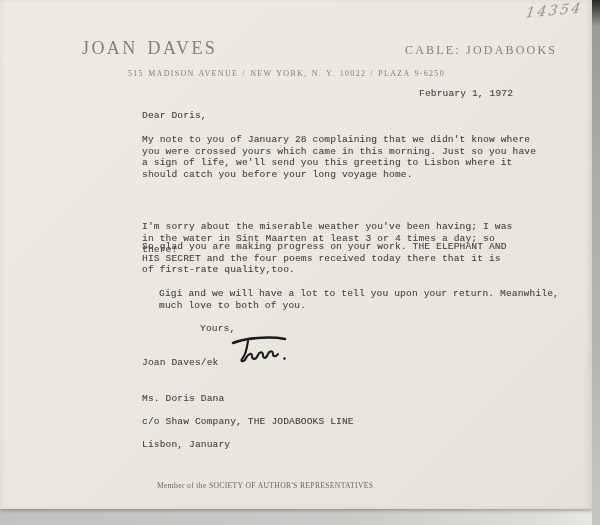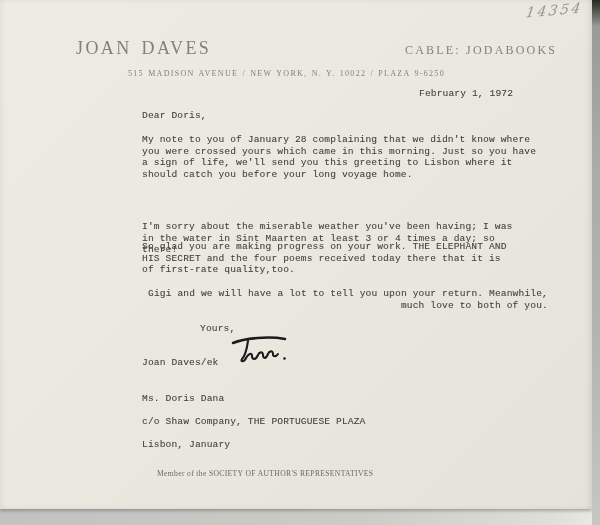--- a/index.html
+++ b/index.html
@@ -18,31 +18,31 @@
   .scanner-strip{
     position:absolute;right:0;top:0;width:8px;height:525px;
     background:linear-gradient(180deg,#232a20 0%,#4d5048 1.8%,#9a9a96 5%,#aaaaa6 30%,#b4b4b0 65%,#c6c6c2 100%);
   }
   .type{
     position:absolute;font-size:9.5px;line-height:11.6px;
     color:var(--ink,#45433e);white-space:pre-line;letter-spacing:0.18px;
     text-shadow:0.3px 0.3px 0 rgba(70,65,60,0.25);
   }
   .serifhead{font-family:"Liberation Serif","DejaVu Serif",serif;position:absolute;color:var(--lh,#85817a);}
-  .lh-name{left:76px;top:38px;font-size:18px;letter-spacing:2.4px;word-spacing:3px;font-weight:400;}
+  .lh-name{left:82px;top:38px;font-size:18px;letter-spacing:2.4px;word-spacing:3px;font-weight:400;}
   .lh-cable{left:405px;top:43px;font-size:12px;letter-spacing:2.2px;}
   .lh-address{left:128px;top:69px;font-size:8px;letter-spacing:1.3px;word-spacing:1px;}
   .pencil{
     position:absolute;left:526px;top:2px;
     font-family:"DejaVu Serif",serif;font-style:italic;
     font-size:14px;letter-spacing:2.5px;color:var(--pencil,#9b958a);
     transform:rotate(-5deg) skewX(-14deg);
   }
   .footerline{
-    position:absolute;left:157px;top:469px;
+    position:absolute;left:157px;top:481px;
     font-family:"Liberation Serif","DejaVu Serif",serif;
     font-size:7.6px;letter-spacing:0.35px;color:#6e6a61;
   }
   .sig{position:absolute;left:231px;top:332px;color:var(--sig,#1c1c1c);}
 </style>
 </head>
 <body>
 
 <div class="paper">
 
@@ -64,38 +64,38 @@
 should catch you before your long voyage home.</div>
 
   <div class="type" style="left:142px;top:194px;margin-top:27px;">I'm sorry about the miserable weather you've been having; I was
 in the water in Sint Maarten at least 3 or 4 times a day; so
 there!</div>
 
   <div class="type" style="left:142px;top:241px;">So glad you are making progress on your work. THE ELEPHANT AND
 HIS SECRET and the four poems received today there that it is
 of first-rate quality,too.</div>
 
-  <div class="type" style="left:148px;top:288px;text-align:right;">Gigi and we will have a lot to tell you upon your return. Meanwhile,
+  <div class="type" style="left:159px;top:288px;">Gigi and we will have a lot to tell you upon your return. Meanwhile,
 much love to both of you.</div>
 
   <div class="type" style="left:200px;top:323px;">Yours,</div>
 
   <div class="sig">
     <svg width="58" height="33" viewBox="0 0 58 33" xmlns="http://www.w3.org/2000/svg">
       <path d="M2,11 C14,6 38,4 54,7" fill="none" stroke="currentColor" stroke-width="2.5" stroke-linecap="round"></path>
       <path d="M17,9 C16,16 14,24 11,27 C9,30 13,30.5 15,26 C17,22 21,20 21,24 C21,28 25,28 27,23 C28,20 32,19 32,23 C32,27 35,27 37,22 C38,19 42,18 42,22 C42,25 45,25 47,22" fill="none" stroke="currentColor" stroke-width="2.1" stroke-linecap="round"></path>
       <circle cx="53.5" cy="26.5" r="1.3" fill="currentColor"></circle>
     </svg>
   </div>
 
   <div class="type" style="left:142px;top:357px;">Joan Daves/ek</div>
 
   <div class="type" style="left:142px;top:381px;">
     <div>Ms. Doris Dana</div>
-    <div>c/o Shaw Company, THE PORTUGUESE PLAZA</div>
+    <div>c/o Shaw Company, THE JODABOOKS LINE</div>
     <div>Lisbon, January</div>
   </div>
 
   <div class="footerline">Member of the SOCIETY OF AUTHOR'S REPRESENTATIVES</div>
 
 </div>
 
 <div class="scanner-strip"></div>
 
 </body></html>

